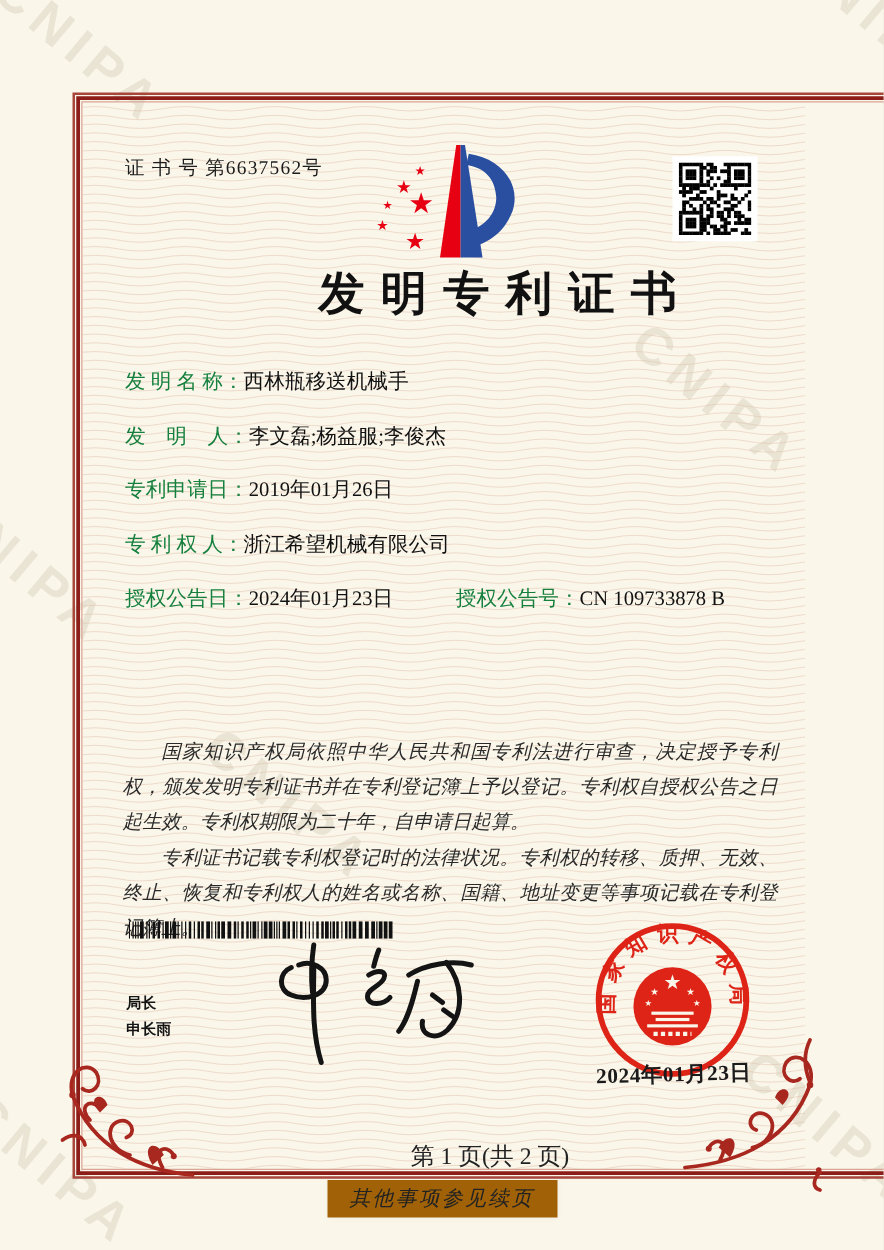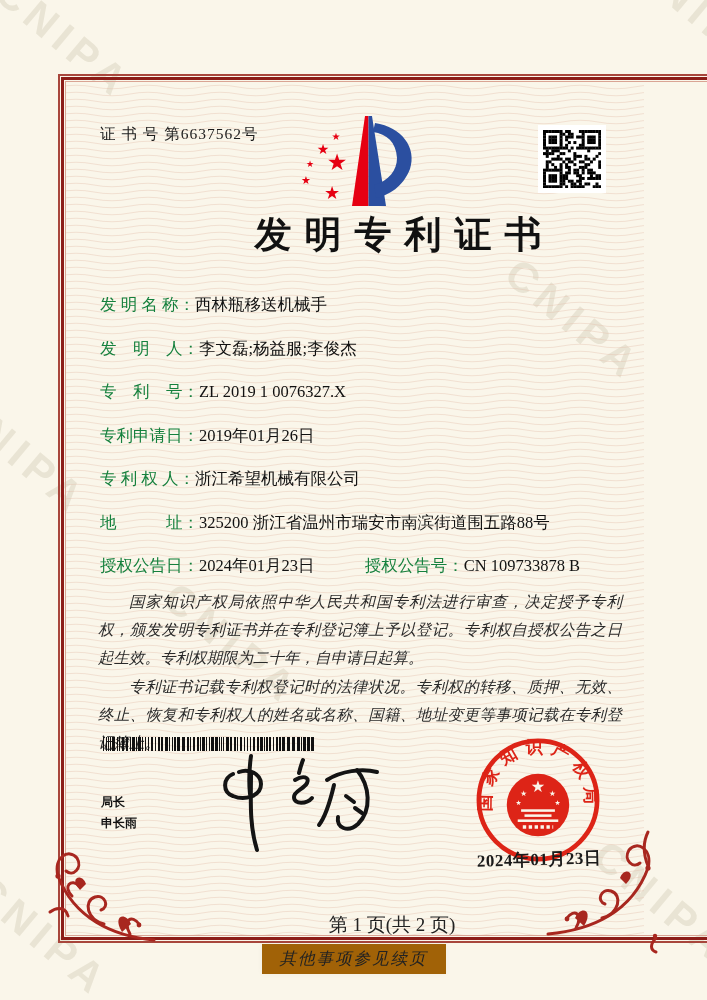--- a/index.html
+++ b/index.html
@@ -349,30 +349,24 @@
         <div class="title">发明专利证书</div>
 
         <div class="rows">
           <div class="row">
             <span class="lbl">发 明 名 称：</span><span class="val">西林瓶移送机械手</span>
           </div>
           <div class="row">
             <span class="lbl">发　明　人：</span><span class="val">李文磊;杨益服;李俊杰</span>
           </div>
           <div class="row">
-            <span class="lbl">专　利　号：</span><span class="val">ZL 2019 1 0076327.X</span>
-          </div>
-          <div class="row">
             <span class="lbl">专利申请日：</span><span class="val">2019年01月26日</span>
           </div>
           <div class="row">
             <span class="lbl">专 利 权 人：</span><span class="val">浙江希望机械有限公司</span>
-          </div>
-          <div class="row">
-            <span class="lbl">地　　　址：</span><span class="val">325200 浙江省温州市瑞安市南滨街道围五路88号</span>
           </div>
           <div class="row">
             <span class="lbl">授权公告日：</span><span class="val">2024年01月23日</span>
             <span class="lbl pair2">授权公告号：</span><span class="val">CN 109733878 B</span>
           </div>
         </div>
 
         <div class="body-text">
           <p>国家知识产权局依照中华人民共和国专利法进行审查，决定授予专利权，颁发发明专利证书并在专利登记簿上予以登记。专利权自授权公告之日起生效。专利权期限为二十年，自申请日起算。</p>
           <p>专利证书记载专利权登记时的法律状况。专利权的转移、质押、无效、终止、恢复和专利权人的姓名或名称、国籍、地址变更等事项记载在专利登记簿上。</p>

